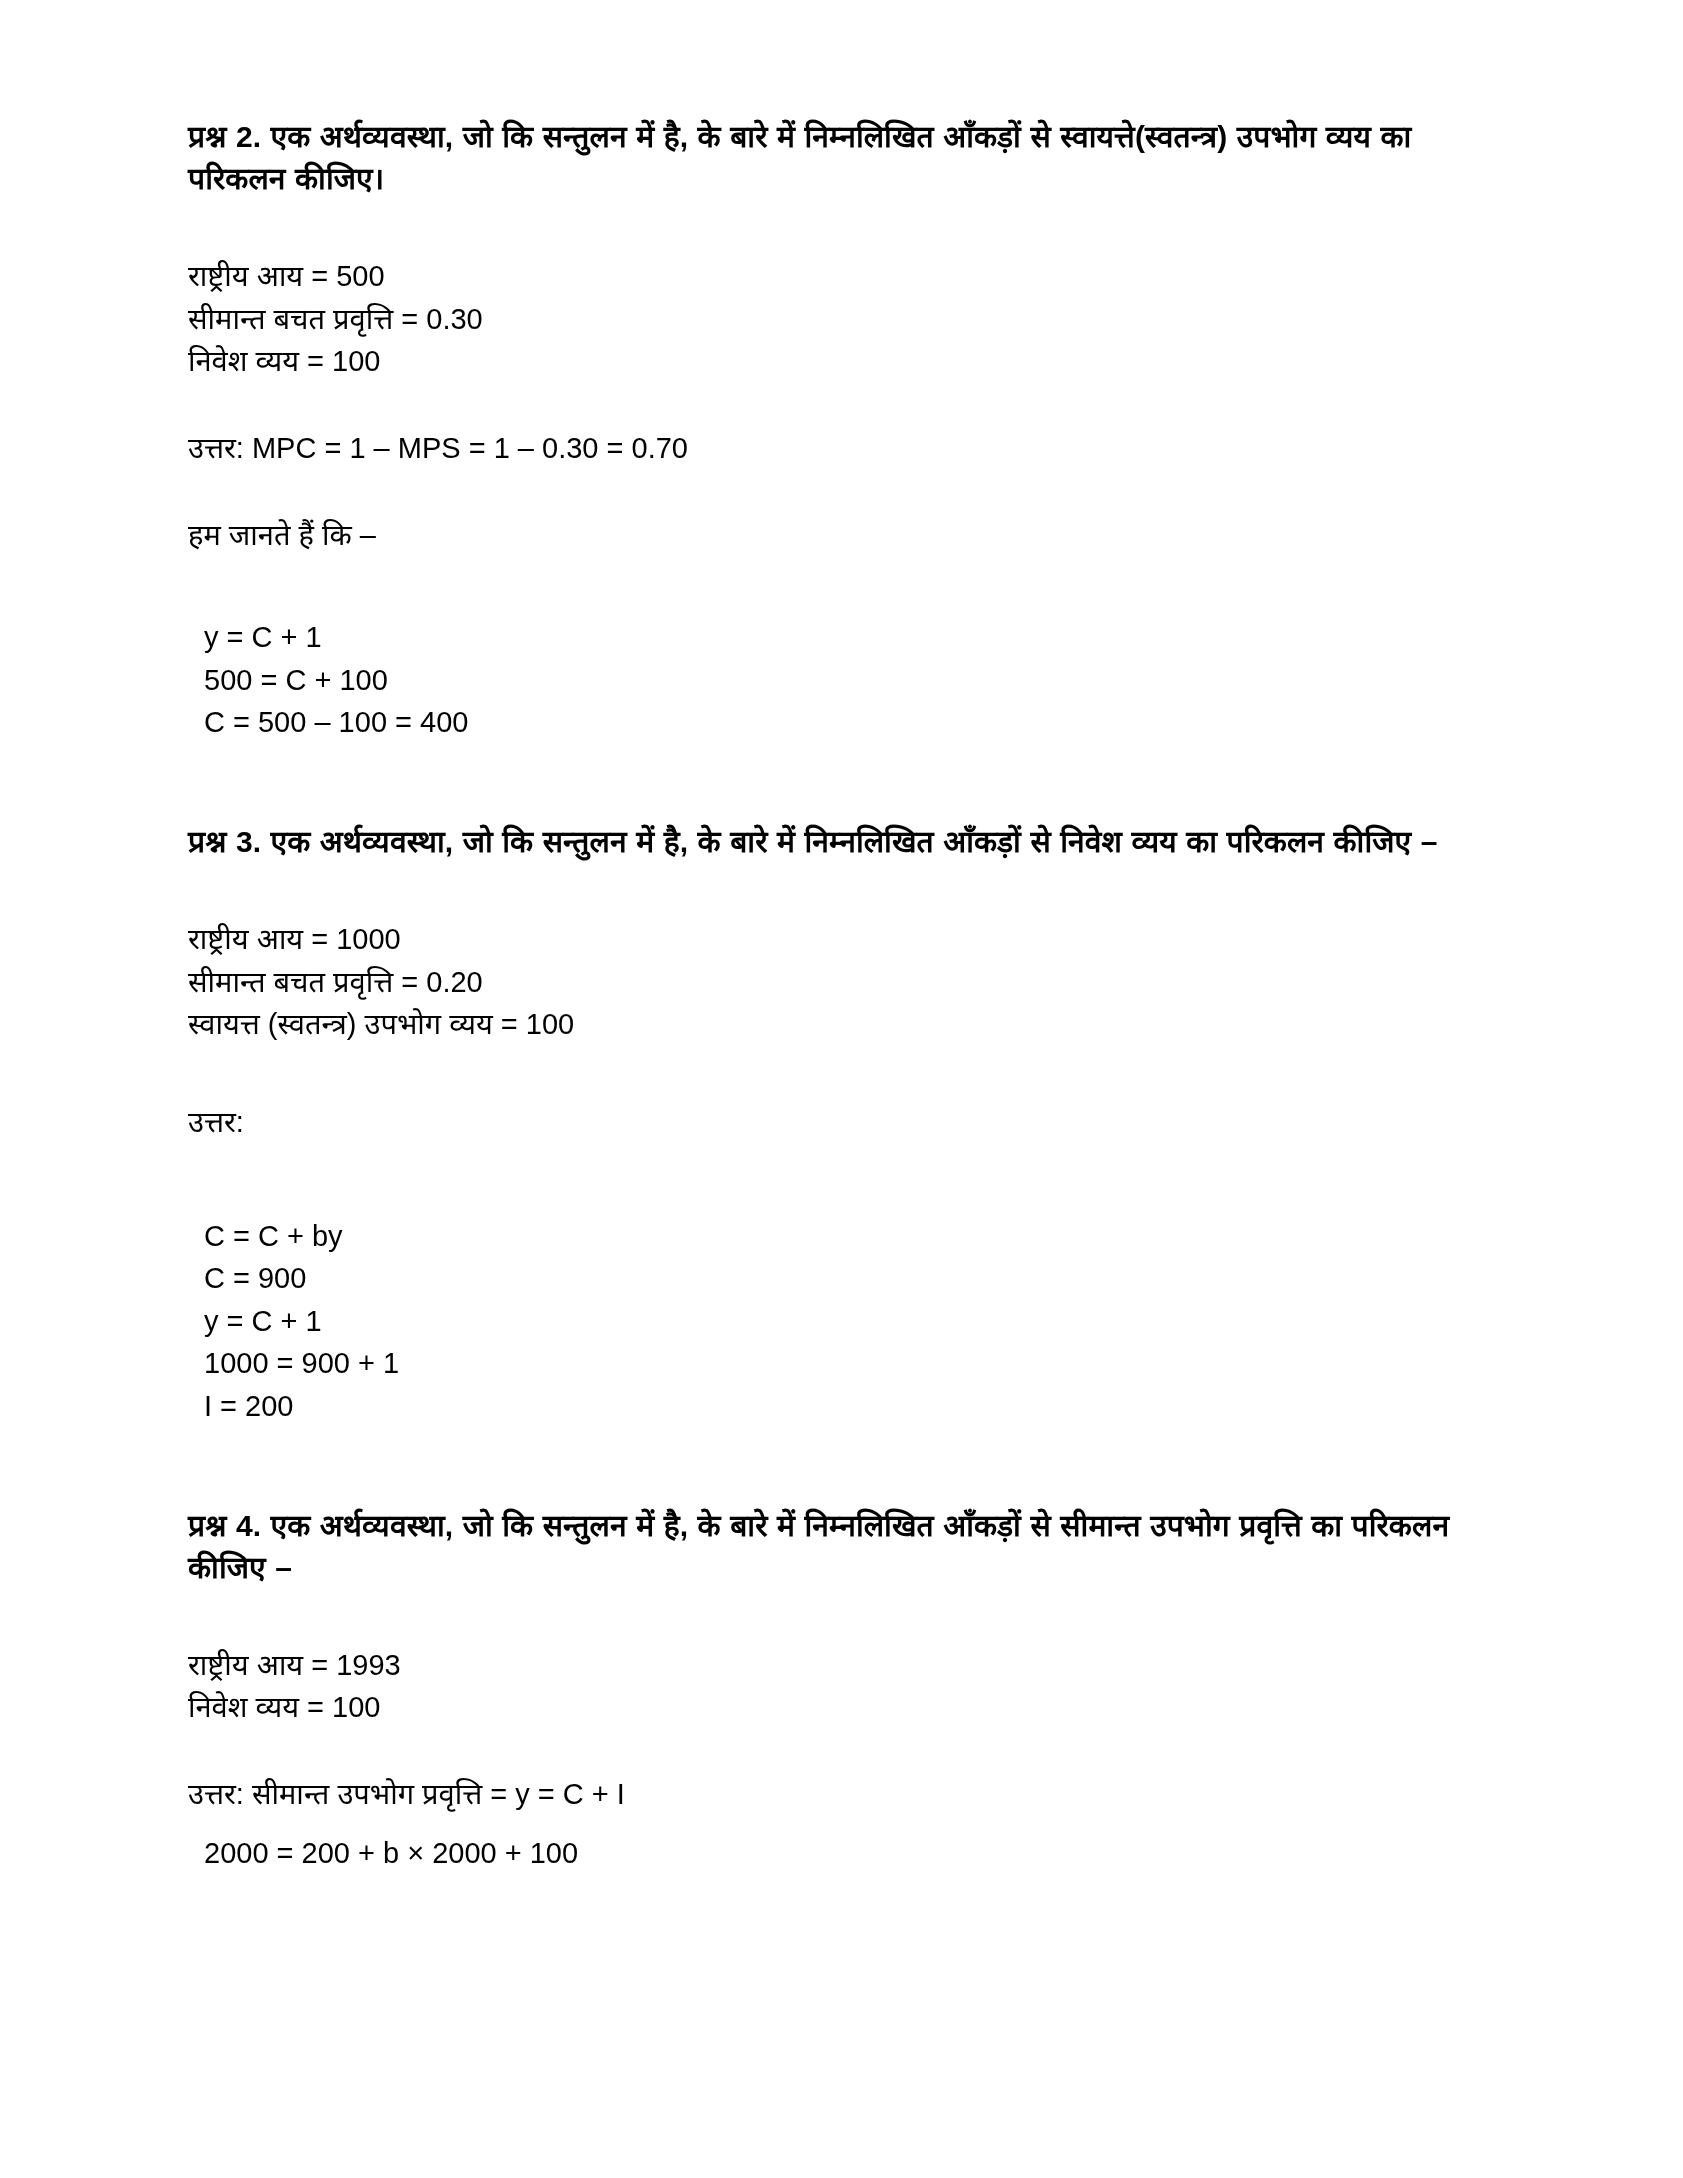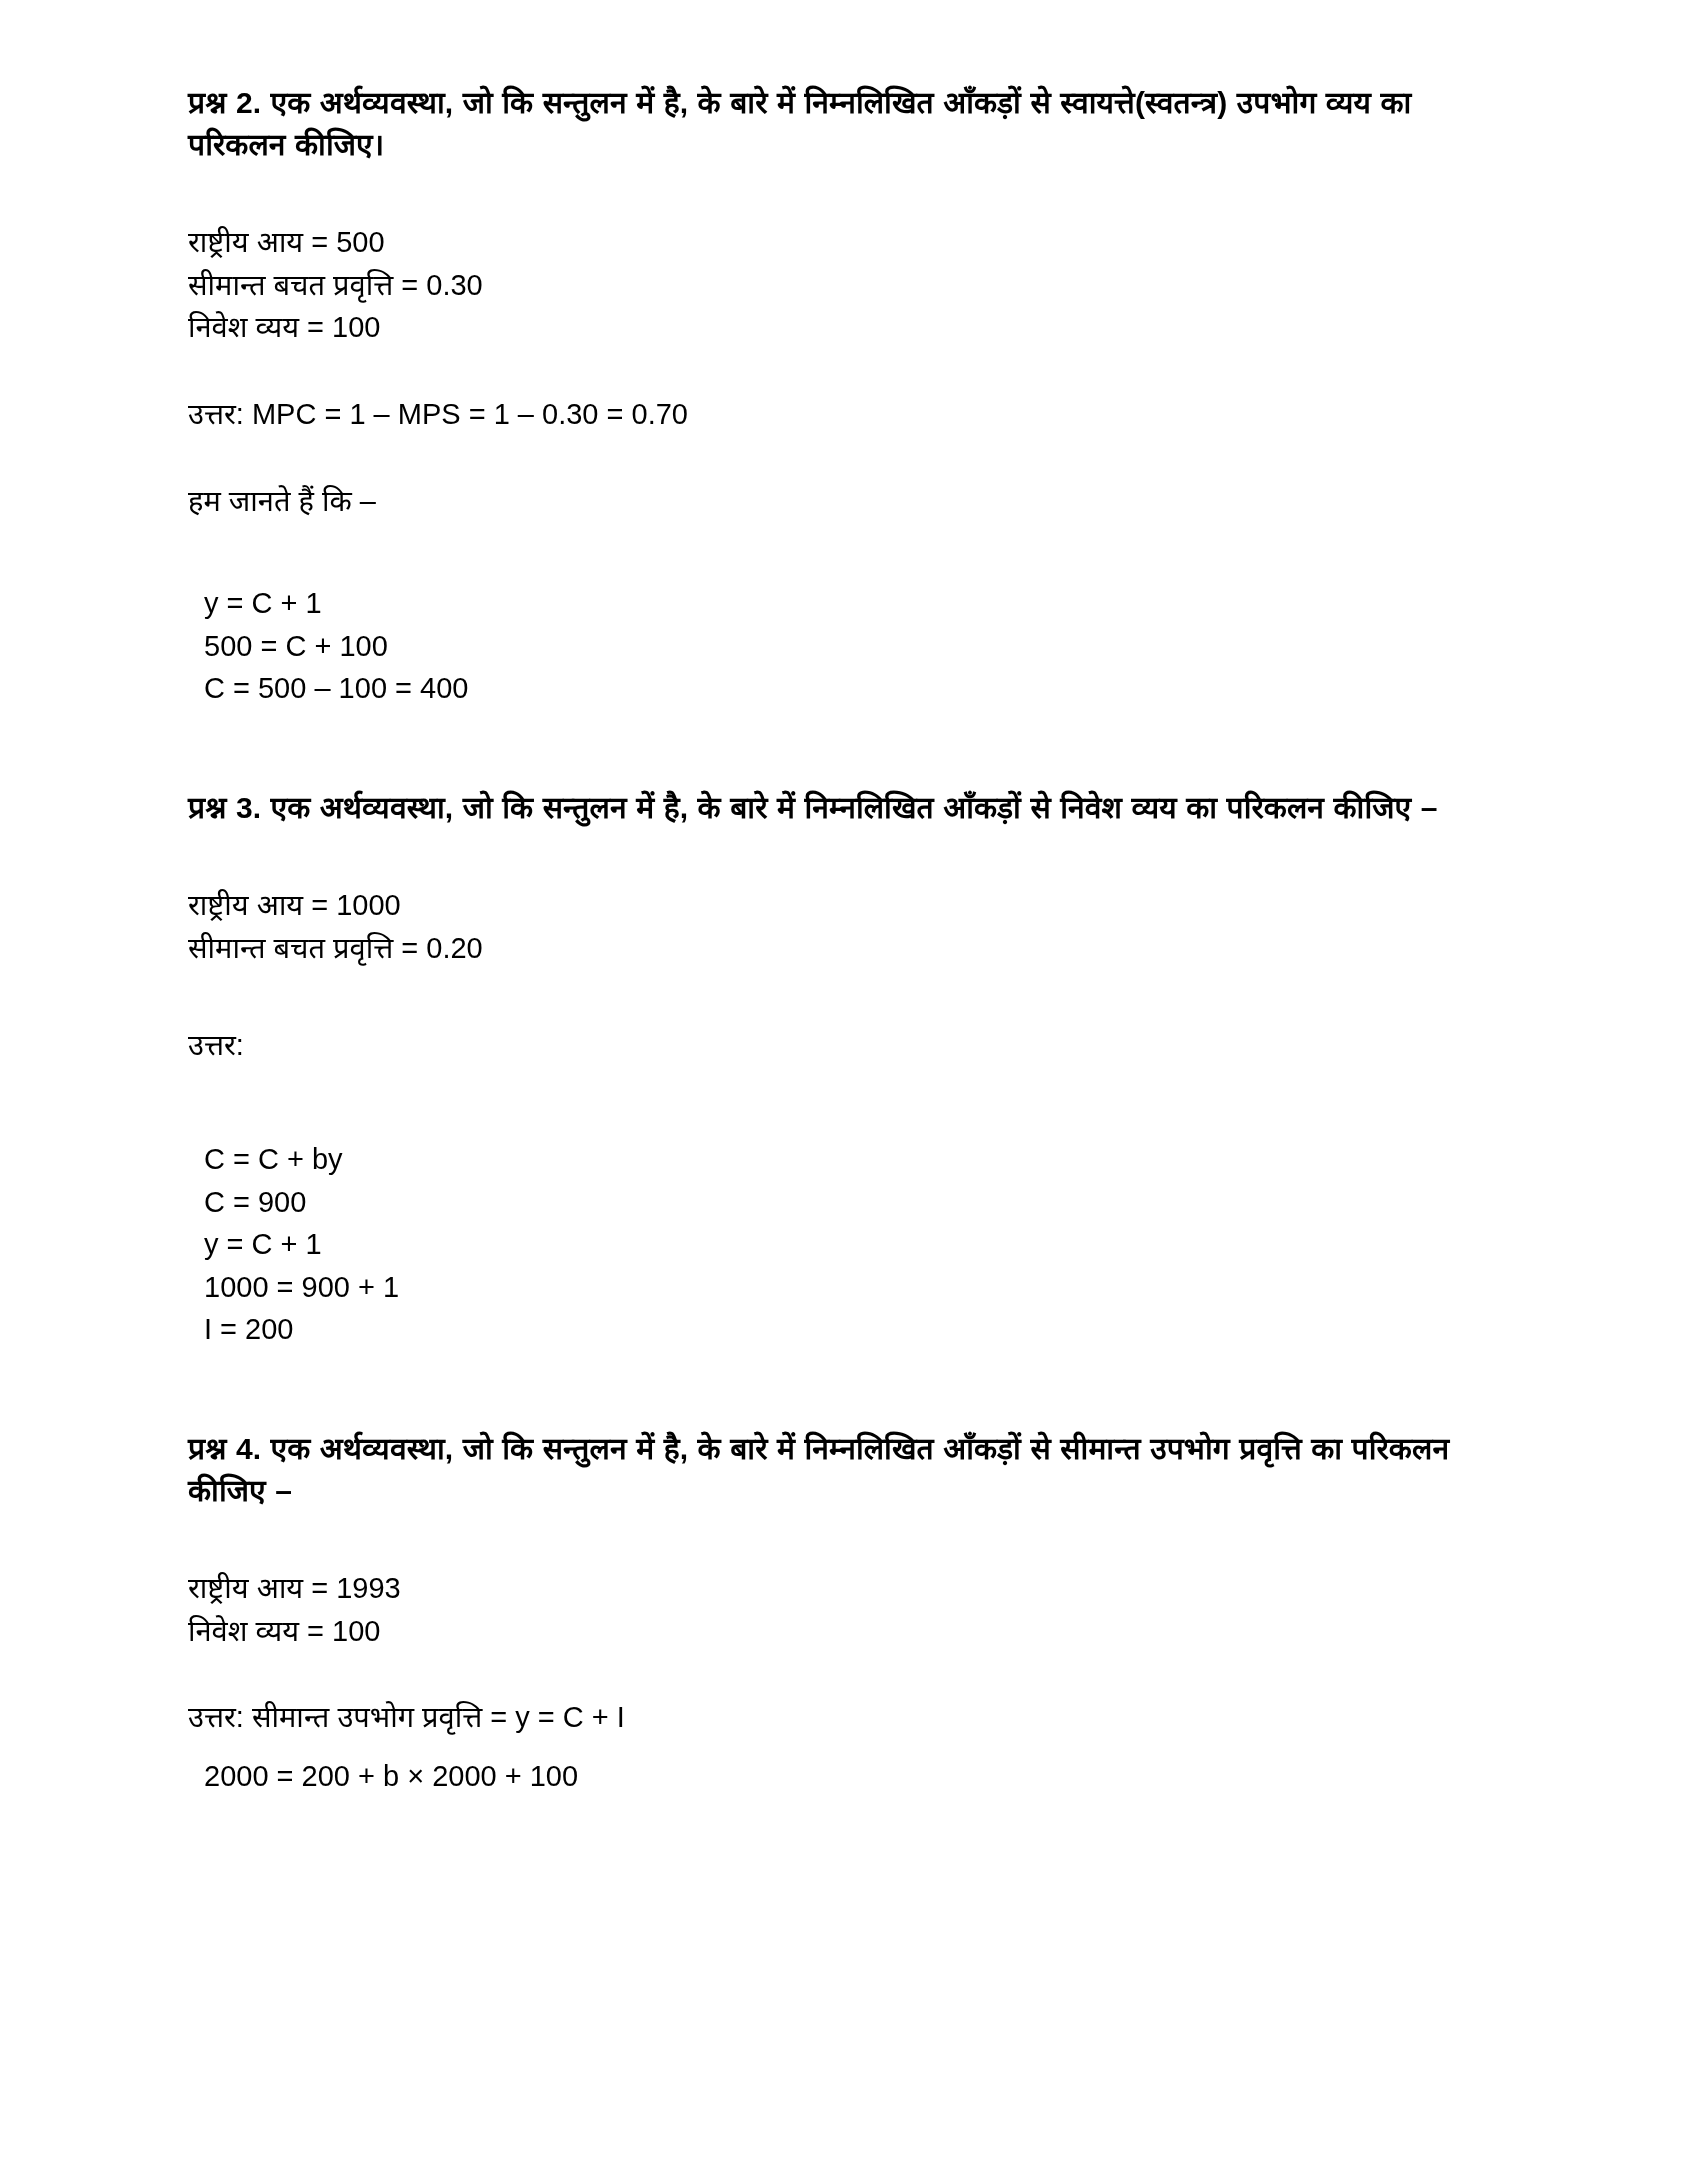--- a/index.html
+++ b/index.html
@@ -14,21 +14,21 @@
     font-family: "Liberation Sans", "DejaVu Sans", sans-serif;
     color: #000000;
     -webkit-font-smoothing: antialiased;
   }
   .page {
     position: relative;
     width: 1526px;
     height: 2178px;
     background: #ffffff;
     box-sizing: border-box;
-    padding: 82px 228px 119px 188px;
+    padding: 116px 228px 119px 188px;
   }
   .doc-body {
     width: 1267px;
   }
 
   
   .q-heading {
     font-size: 30px;
     font-weight: bold;
     line-height: 1.40;
@@ -109,20 +109,21 @@
 
     <div class="gap-xl"></div>
 
     <p class="q-heading">प्रश्न 3. एक अर्थव्यवस्था, जो कि सन्तुलन में है, के बारे में निम्नलिखित आँकड़ों से निवेश व्यय का परिकलन कीजिए –</p>
 
     <div class="gap-lg"></div>
 
     <div class="data-block">
       <div class="data-line">राष्ट्रीय आय = 1000</div>
       <div class="data-line">सीमान्त बचत प्रवृत्ति = 0.20</div>
+      <div class="data-line">स्वायत्त (स्वतन्त्र) उपभोग व्यय = 100</div>
     </div>
 
     <div class="gap-lg"></div>
 
     <p class="answer-line">
       <span class="answer-label">उत्तर:</span><span class="answer-text"></span>
     </p>
 
     <div class="gap-lg"></div>
 

